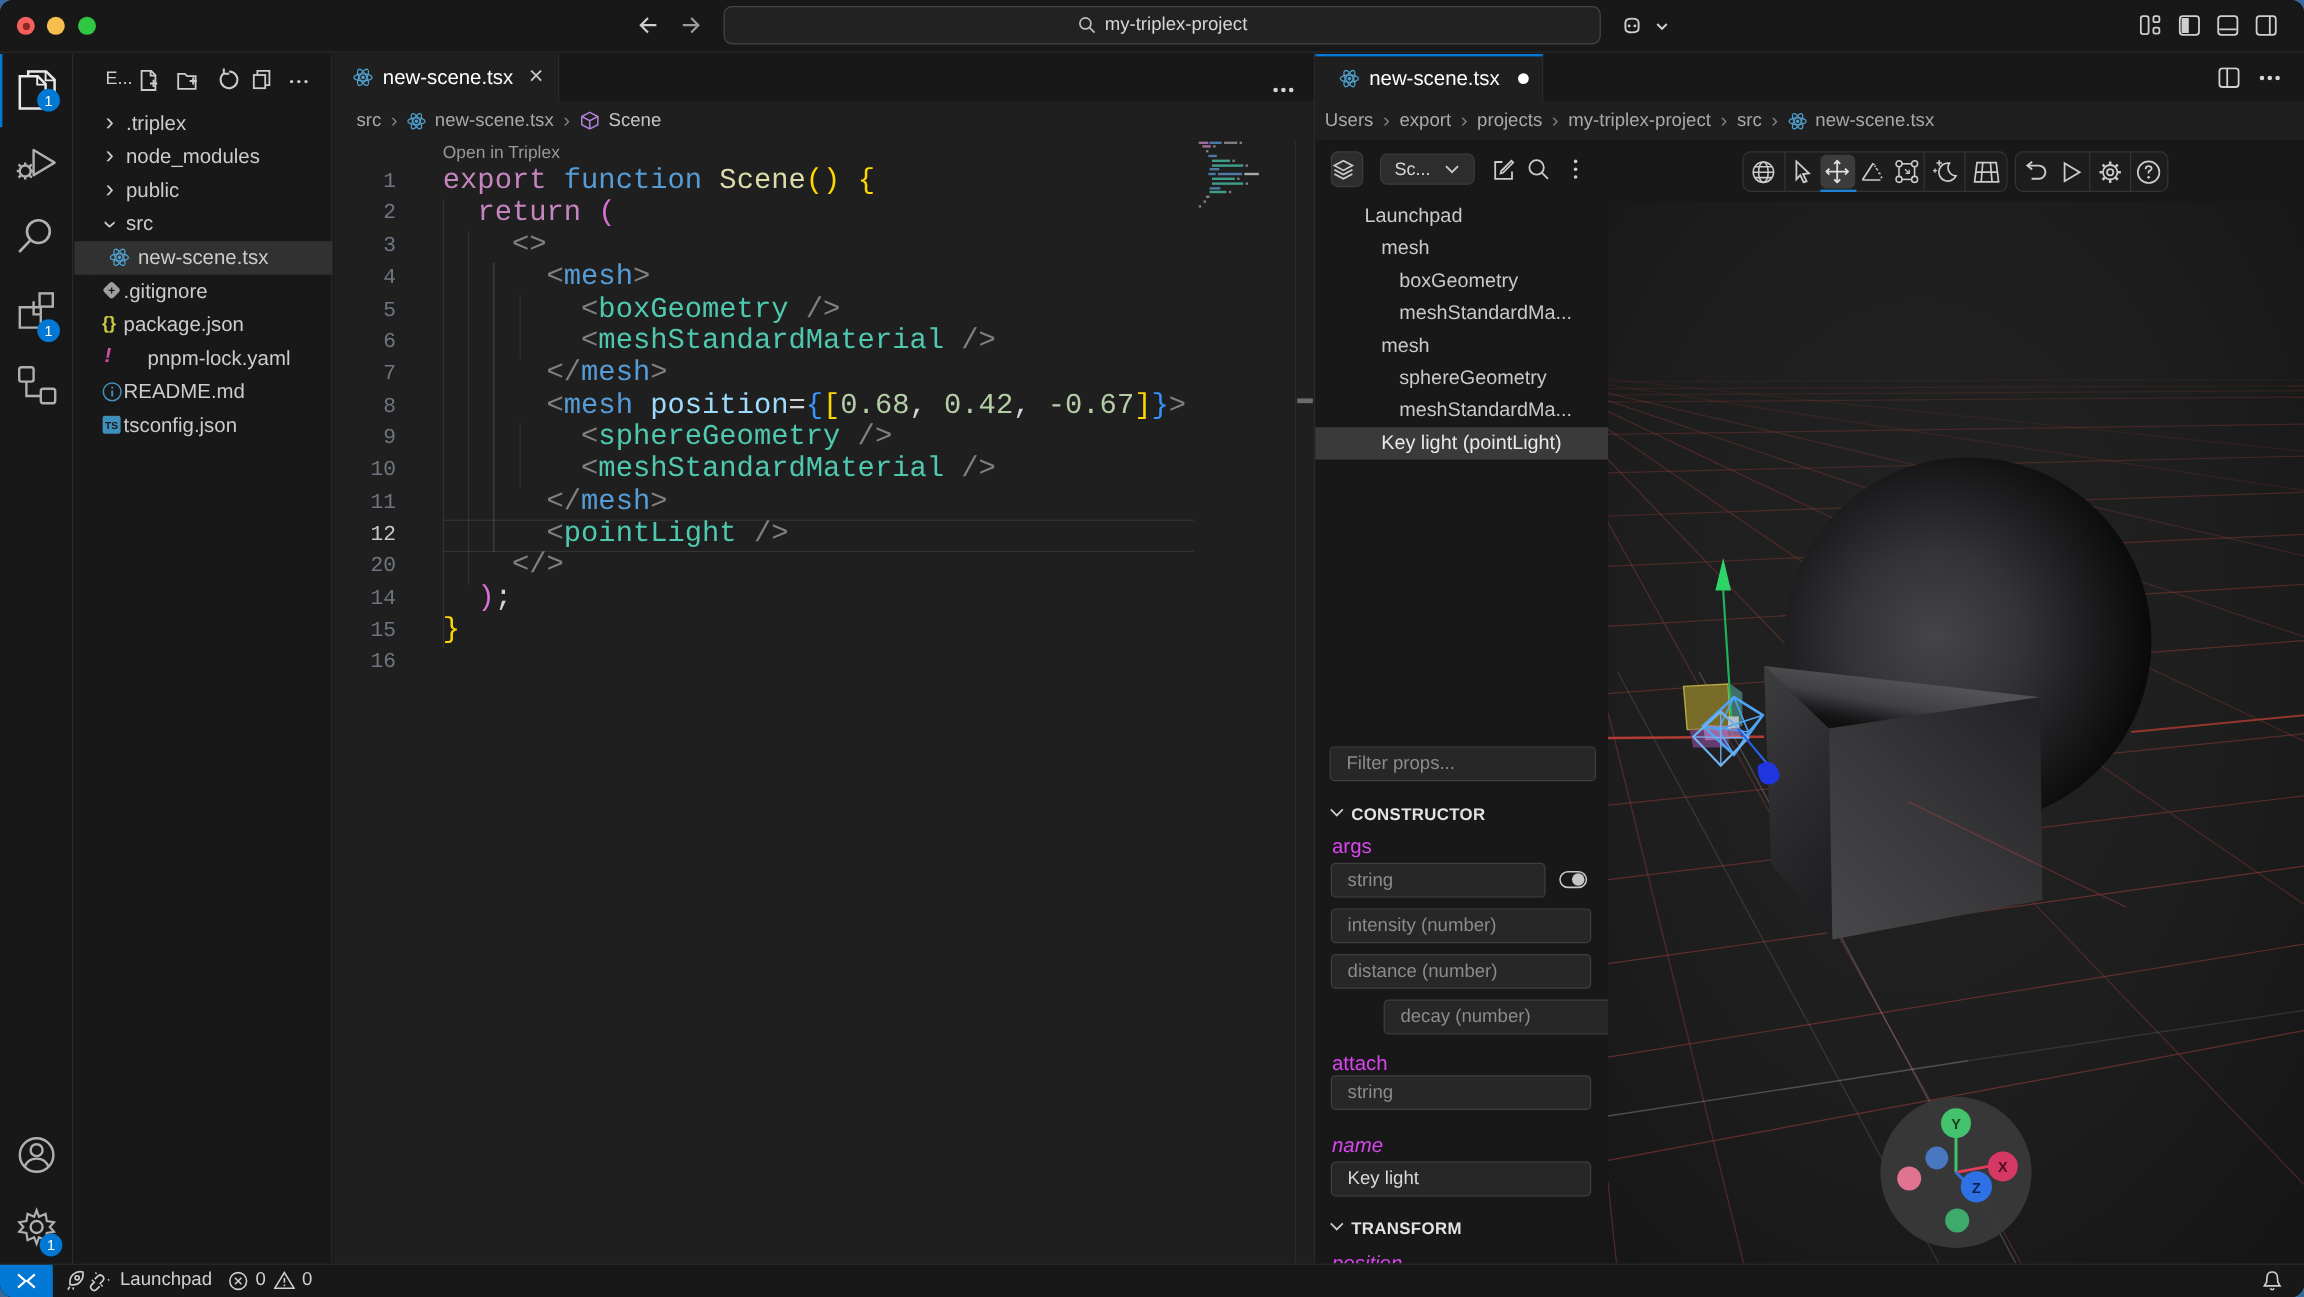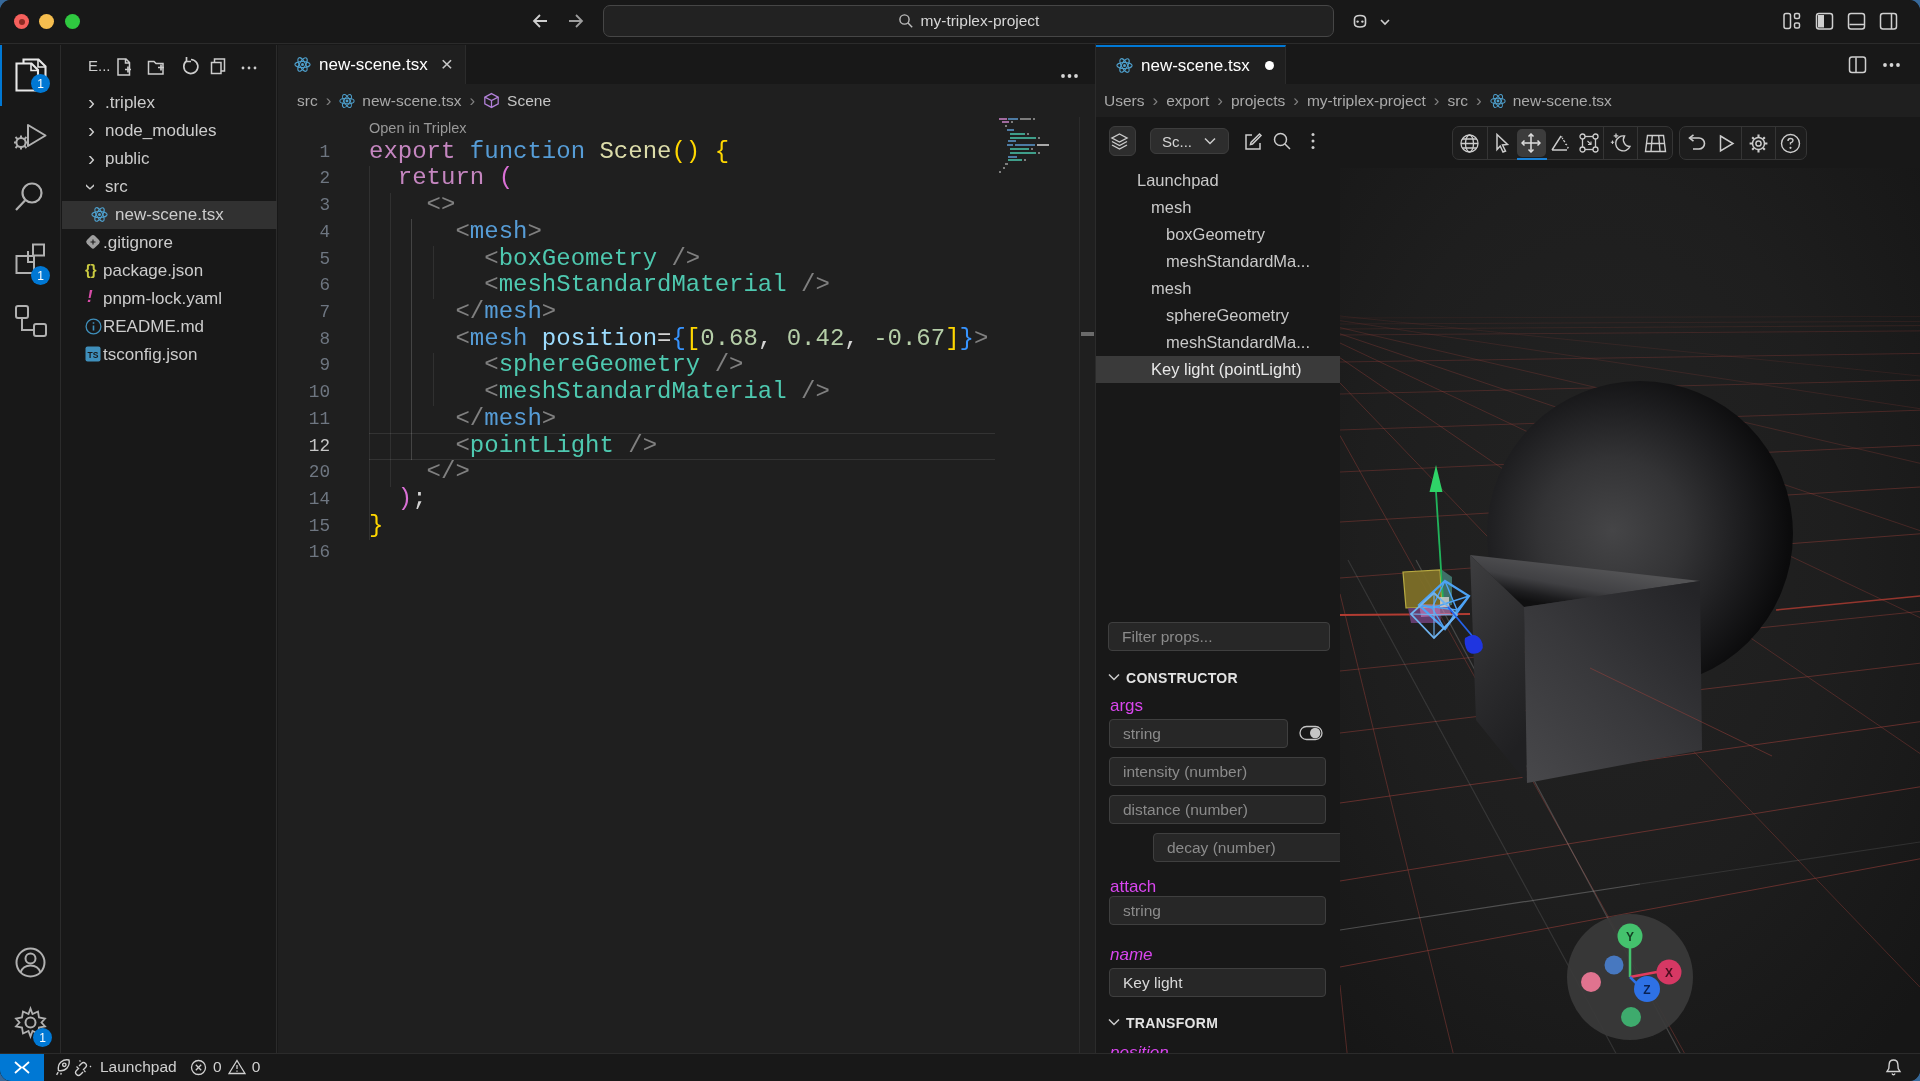--- a/index.html
+++ b/index.html
@@ -210,21 +210,21 @@
           </svg>
       </span>
         <span style="padding-left:41px;">.gitignore</span>
       </div>
     <div class="treerow" style="top:168px;">
         <span class="ticon" style="color:#cbcb41; font-size:15px; font-weight:bold; top:4px;">{}</span>
         <span style="padding-left:41px;">package.json</span>
       </div>
     <div class="treerow" style="top:196px;">
         <span class="ticon" style="color:#d84da8; font-size:17px; font-weight:bold; top:2px; left:25px; font-style:italic;">!</span>
-        <span style="padding-left:41px;">pnpm-lock.yaml</span>
+        <span style="padding-left:61px;">pnpm-lock.yaml</span>
       </div>
     <div class="treerow" style="top:224px;">
         <span class="ticon">
       <svg width="17" height="17" viewBox="0 0 17 17" fill="none">
             <circle cx="8.5" cy="8.5" r="7.4" stroke="#3f8fbb" stroke-width="1.3"></circle>
             <path d="M8.5 7.5 V12.5 M8.5 4.2 V5.8" stroke="#3f8fbb" stroke-width="1.6"></path>
           </svg>
       </span>
         <span style="padding-left:41px;">README.md</span>
       </div>

